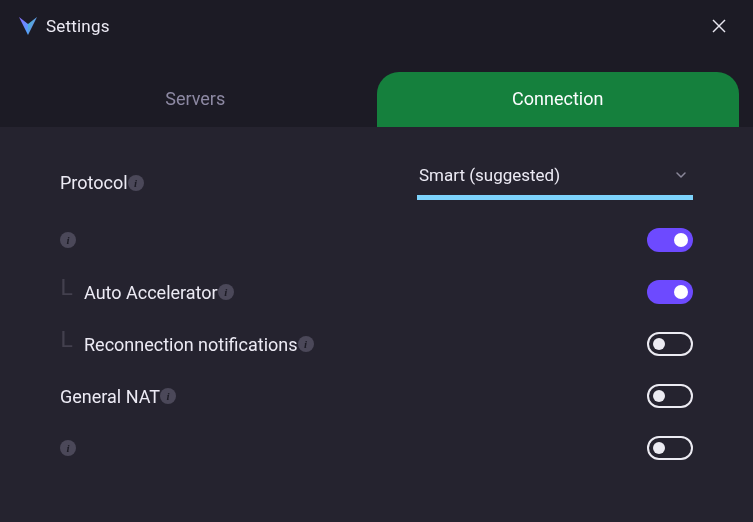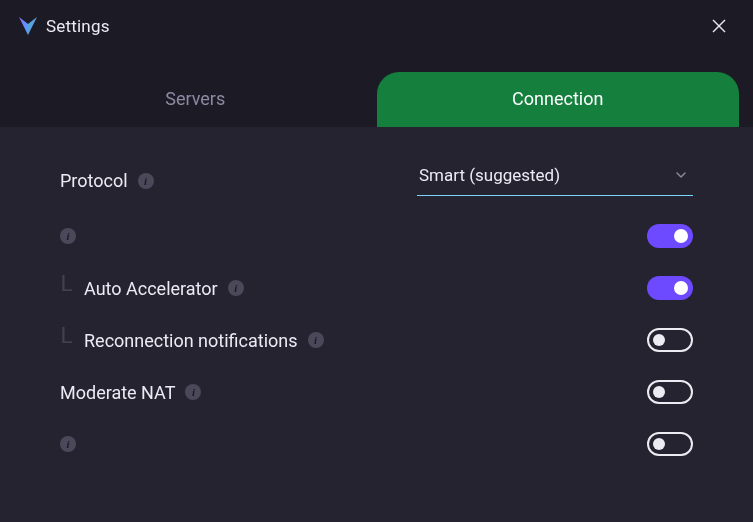--- a/index.html
+++ b/index.html
@@ -67,21 +67,20 @@
     top: 50%;
     transform: translateY(-70%);
     color: #43404e;
     font-size: 22px;
     font-weight: 300;
     font-family: monospace;
   }
   .row-left {
     display: flex;
     align-items: center;
-    gap: 10px;
     position: relative;
   }
   .label { font-size: 18px; color: #eceaf4; font-weight: 400; }
   .info {
     width: 16px; height: 16px;
     border-radius: 50%;
     background: #4b4859;
     display: inline-flex;
     align-items: center;
     justify-content: center;
@@ -91,21 +90,21 @@
     color: #1c1b25;
     cursor: pointer;
     font-weight: bold;
   }
   .dropdown {
     display: flex;
     align-items: center;
     justify-content: space-between;
     min-width: 276px;
     padding: 0 6px 10px 2px;
-    border-bottom: 1px solid #7dd3fc;
+    border-bottom: 5px solid #7dd3fc;
     cursor: pointer;
     color: #eceaf4;
     font-size: 17px;
   }
   .chevron { color: #8a8799; }
   .toggle {
     width: 46px; height: 24px;
     border-radius: 14px;
     position: relative;
     cursor: pointer;
@@ -204,21 +203,21 @@
         <span class="label">Reconnection notifications</span>
         <span class="info">i</span>
       </div>
       <div class="toggle off">
           <div class="knob"></div>
         </div>
     </div>
 
     <div class="row">
       <div class="row-left">
-        <span class="label">Moderate NAT</span>
+        <span class="label">General NAT</span>
         <span class="info">i</span>
       </div>
       <div class="toggle off">
           <div class="knob"></div>
         </div>
     </div>
 
     <div class="row">
       <div class="row-left">
         <span class="info">i</span>

